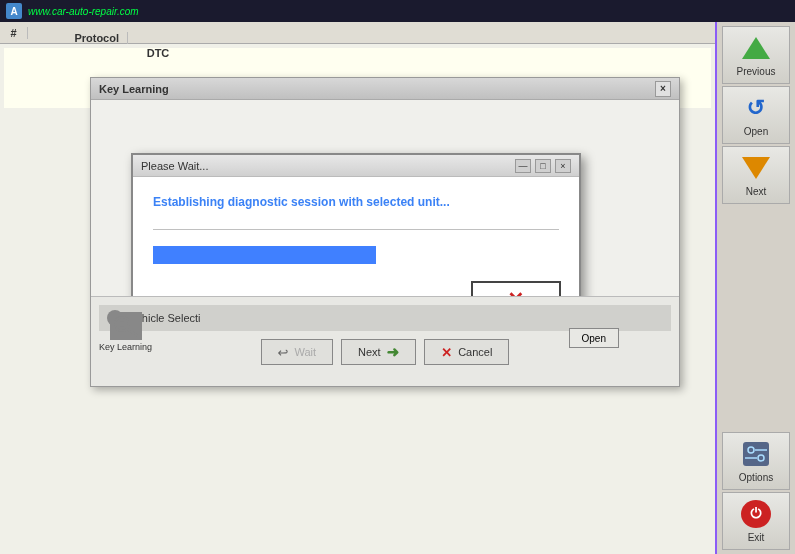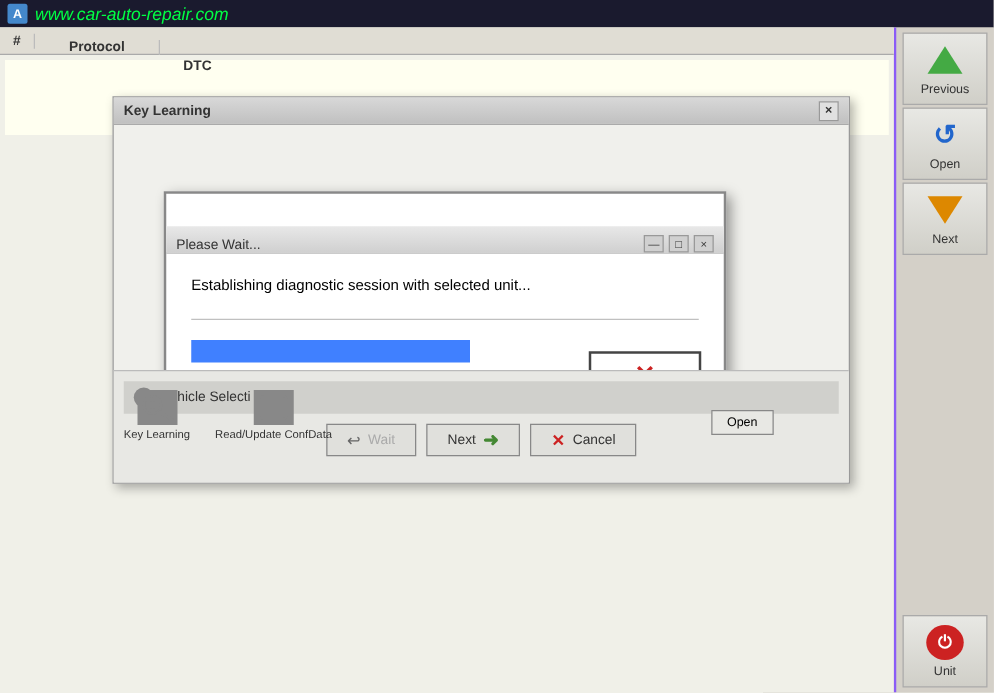--- a/index.html
+++ b/index.html
@@ -28,21 +28,21 @@
       height: 16px;
       background: #4488cc;
       border-radius: 2px;
       margin-right: 6px;
       display: flex; align-items: center; justify-content: center;
       color: white; font-weight: bold; font-size: 10px;
     }
     .title-bar-text { flex: 1; }
     .title-bar-watermark {
       color: #00ff44;
-      font-size: 14px;
+      font-size: 10px;
       font-style: italic;
     }
 
     
     .main-area {
       display: flex;
       height: calc(554px - 22px);
     }
 
     
@@ -71,21 +71,21 @@
     }
     .col-unit-name {
       flex: 1;
       padding: 0 8px;
       border-right: 1px solid #bbb;
     }
     .col-protocol {
       width: 100px;
       padding: 0 8px;
       border-right: 1px solid #bbb;
-      text-align: center;
+      text-align: right;
       margin-top: 10px;
     }
     .col-dtc {
       width: 60px;
       padding: 0 8px;
       text-align: center;
       margin-top: 40px;
     }
 
     
@@ -137,48 +137,48 @@
       width: 450px;
       height: 200px;
       background: white;
       border: 2px solid #888;
       box-shadow: 4px 4px 10px rgba(0,0,0,0.4);
     }
     .pw-title-bar {
       background: linear-gradient(to bottom, #e8e8e8, #d0d0d0);
       height: 22px;
       display: flex;
-      align-items: flex-end;
+      align-items: center;
       padding: 0 8px;
       font-size: 11px;
       color: #333;
       border-bottom: 1px solid #bbb;
       justify-content: space-between;
-      margin-top: 26px;
     }
     .pw-title-controls {
       display: flex;
       gap: 4px;
     }
     .pw-ctrl-btn {
       width: 16px; height: 14px;
       background: #d0d0d0;
       border: 1px solid #999;
       display: flex; align-items: center; justify-content: center;
       cursor: pointer;
       font-size: 9px;
       color: #333;
     }
     .pw-content {
       padding: 18px 20px;
     }
     .pw-message {
       font-size: 12px;
-      color: #000000;
+      color: #3b82f6;
       margin-bottom: 20px;
+      font-weight: bold;
     }
     .pw-separator {
       height: 1px;
       background: #c0c0c0;
       margin: 8px 0 16px 0;
     }
     .pw-progress-bar {
       height: 18px;
       background: #4080ff;
       width: 55%;
@@ -445,32 +445,20 @@
           <div class="kl-icon-item">
             <div class="kl-icon-img">
               <svg width="28" height="24" viewBox="0 0 28 24">
                   <circle cx="10" cy="10" r="7" fill="none" stroke="#888" stroke-width="2"></circle>
                   <line x1="15" y1="15" x2="26" y2="22" stroke="#888" stroke-width="2.5"></line>
                   <circle cx="10" cy="10" r="3" fill="#888"></circle>
                 </svg>
             </div>
             <span class="kl-icon-label">Key Learning</span>
           </div>
-          <div class="kl-icon-item">
-            <div class="kl-icon-img">
-              <svg width="28" height="24" viewBox="0 0 28 24">
-                  <rect x="4" y="3" width="20" height="18" rx="2" fill="none" stroke="#888" stroke-width="2"></rect>
-                  <line x1="8" y1="8" x2="20" y2="8" stroke="#888" stroke-width="1.5"></line>
-                  <line x1="8" y1="12" x2="20" y2="12" stroke="#888" stroke-width="1.5"></line>
-                  <line x1="8" y1="16" x2="14" y2="16" stroke="#888" stroke-width="1.5"></line>
-                </svg>
-            </div>
-            <span class="kl-icon-label">Read/Update
-ConfData</span>
-          </div>
         </div>
 
         <div class="kl-bottom-buttons">
           <button class="kl-nav-btn disabled">
             <span class="arrow-left">↩</span>
             <span>Wait</span>
           </button>
           <button class="kl-next-btn">
             <span>Next</span>
             <span class="arrow-right">➜</span>
@@ -503,21 +491,33 @@
 
     <div class="sidebar-btn">
       <div class="sidebar-btn-icon">
         <div class="arrow-down-icon"></div>
       </div>
       <span class="sidebar-btn-label">Next</span>
     </div>
 
     <div class="sidebar-spacer"></div>
 
+    <div class="sidebar-btn">
+      <div class="sidebar-btn-icon">
+        <svg width="30" height="28" viewBox="0 0 30 28">
+          <rect x="2" y="2" width="26" height="24" rx="3" fill="#556688"></rect>
+          <circle cx="10" cy="10" r="3" fill="none" stroke="#aaddff" stroke-width="1.5"></circle>
+          <line x1="14" y1="10" x2="26" y2="10" stroke="#aaddff" stroke-width="1.5"></line>
+          <line x1="4" y1="18" x2="16" y2="18" stroke="#aaddff" stroke-width="1.5"></line>
+          <circle cx="20" cy="18" r="3" fill="none" stroke="#aaddff" stroke-width="1.5"></circle>
+        </svg>
+      </div>
+      <span class="sidebar-btn-label">Options</span>
+    </div>
 
     <div class="sidebar-btn">
       <div class="sidebar-btn-icon">
         <div class="exit-icon">⏻</div>
       </div>
-      <span class="sidebar-btn-label">Unit</span>
+      <span class="sidebar-btn-label">Exit</span>
     </div>
   </div>
 </div>
 
 </body></html>

